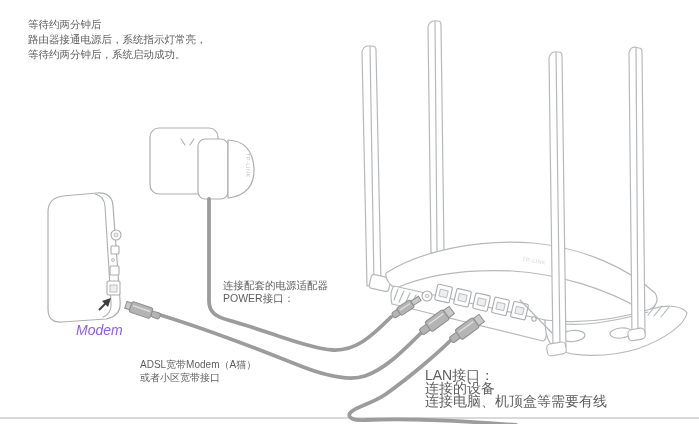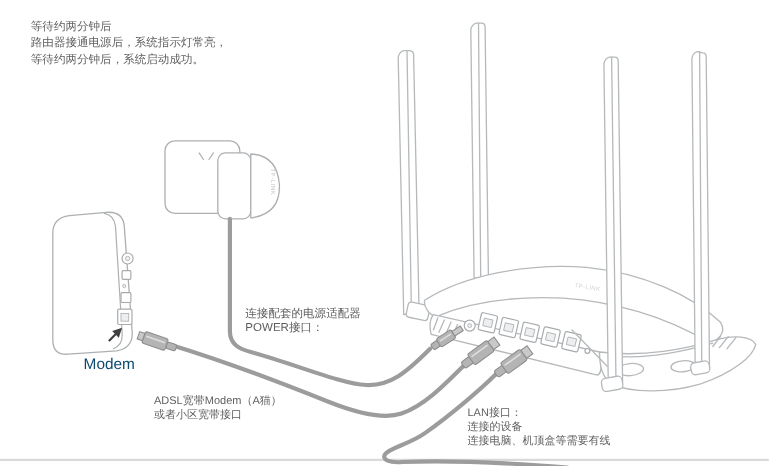--- a/index.html
+++ b/index.html
@@ -3,24 +3,24 @@
 <meta charset="utf-8">
 <style>
   html,body{margin:0;padding:0;background:#ffffff;}
   .stage{
     position:relative;width:699px;height:424px;overflow:hidden;background:#ffffff;
     font-family:"Liberation Sans","DejaVu Sans",sans-serif;
   }
   .stage svg{position:absolute;left:0;top:0;}
   .txt{position:absolute;color:#5e5e5e;line-height:15px;font-size:10.5px;white-space:nowrap;}
   .instructions{left:28px;top:17px;}
-  .modem-label{left:76px;top:323px;font-size:14px;color:#0c4a6e;}
+  .modem-label{left:76px;top:323px;font-size:14px;color:#8b5cf6;font-style:italic;}
   .power-label{left:223px;top:279px;line-height:13px;}
   .wan-label{left:140px;top:358px;line-height:13px;font-size:10px;}
-  .lan-label{left:425px;top:369px;line-height:13px;font-size:10px;}
+  .lan-label{left:425px;top:369px;line-height:13px;font-size:14px;}
   .lineart{stroke:#b6b9bb;fill:none;stroke-width:1.2;stroke-linecap:round;stroke-linejoin:round;}
   .lineart-fill{stroke:#b6b9bb;fill:#ffffff;stroke-width:1.2;stroke-linejoin:round;}
   .dev{stroke:#adb0b2;fill:#ffffff;stroke-width:1.2;stroke-linejoin:round;}
   .devline{stroke:#adb0b2;fill:none;stroke-width:1.1;stroke-linecap:round;}
   .port{stroke:#a8abad;fill:#ffffff;stroke-width:1.1;}
   .portin{stroke:#b0b3b5;fill:#eceeef;stroke-width:0.8;}
   .cable{stroke:#9c9c9c;fill:none;stroke-width:3.8;stroke-linecap:round;}
   .plug{fill:#b4b4b4;stroke:#8e8e8e;stroke-width:1;}
   .plugtip{fill:#c9c9c9;stroke:#8e8e8e;stroke-width:1;}
   .gloss{stroke:#dedede;stroke-width:1.4;fill:none;}

